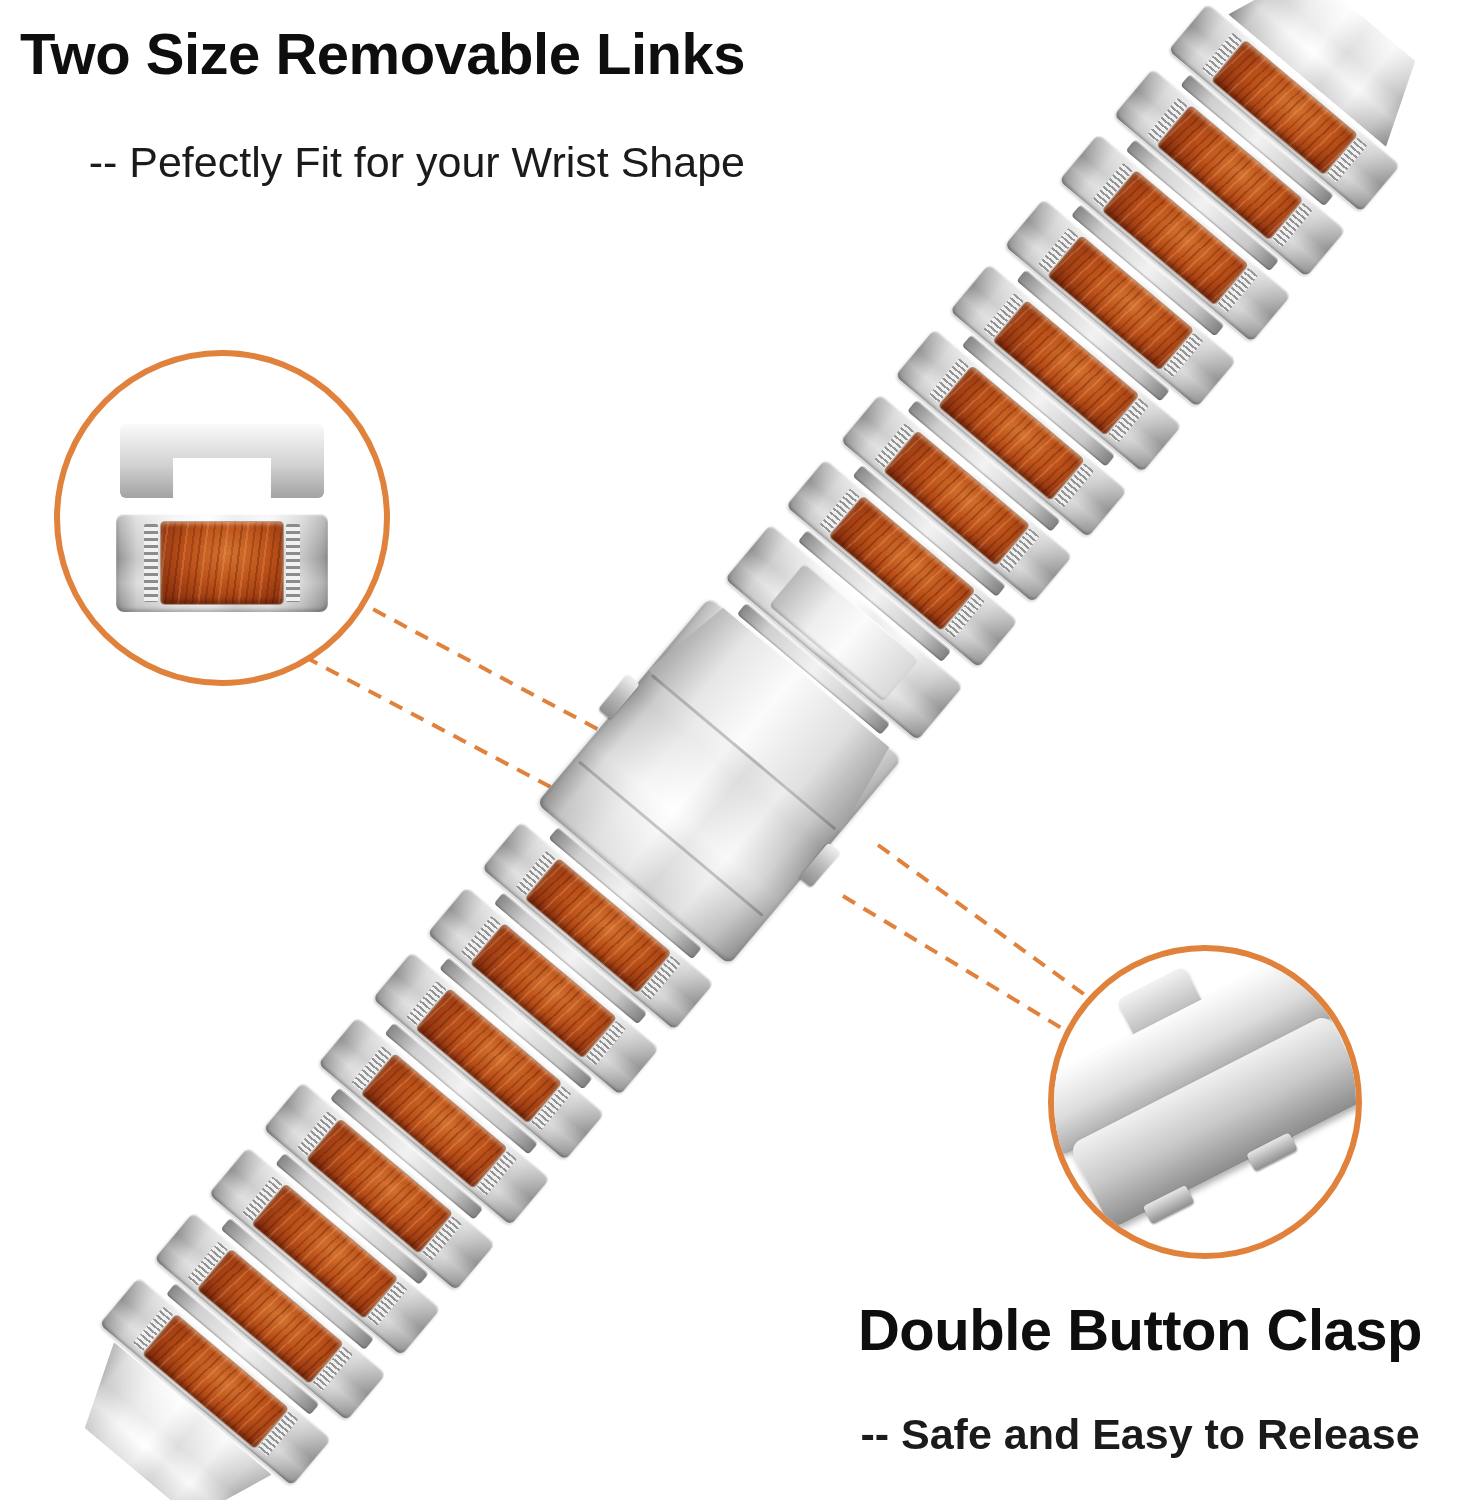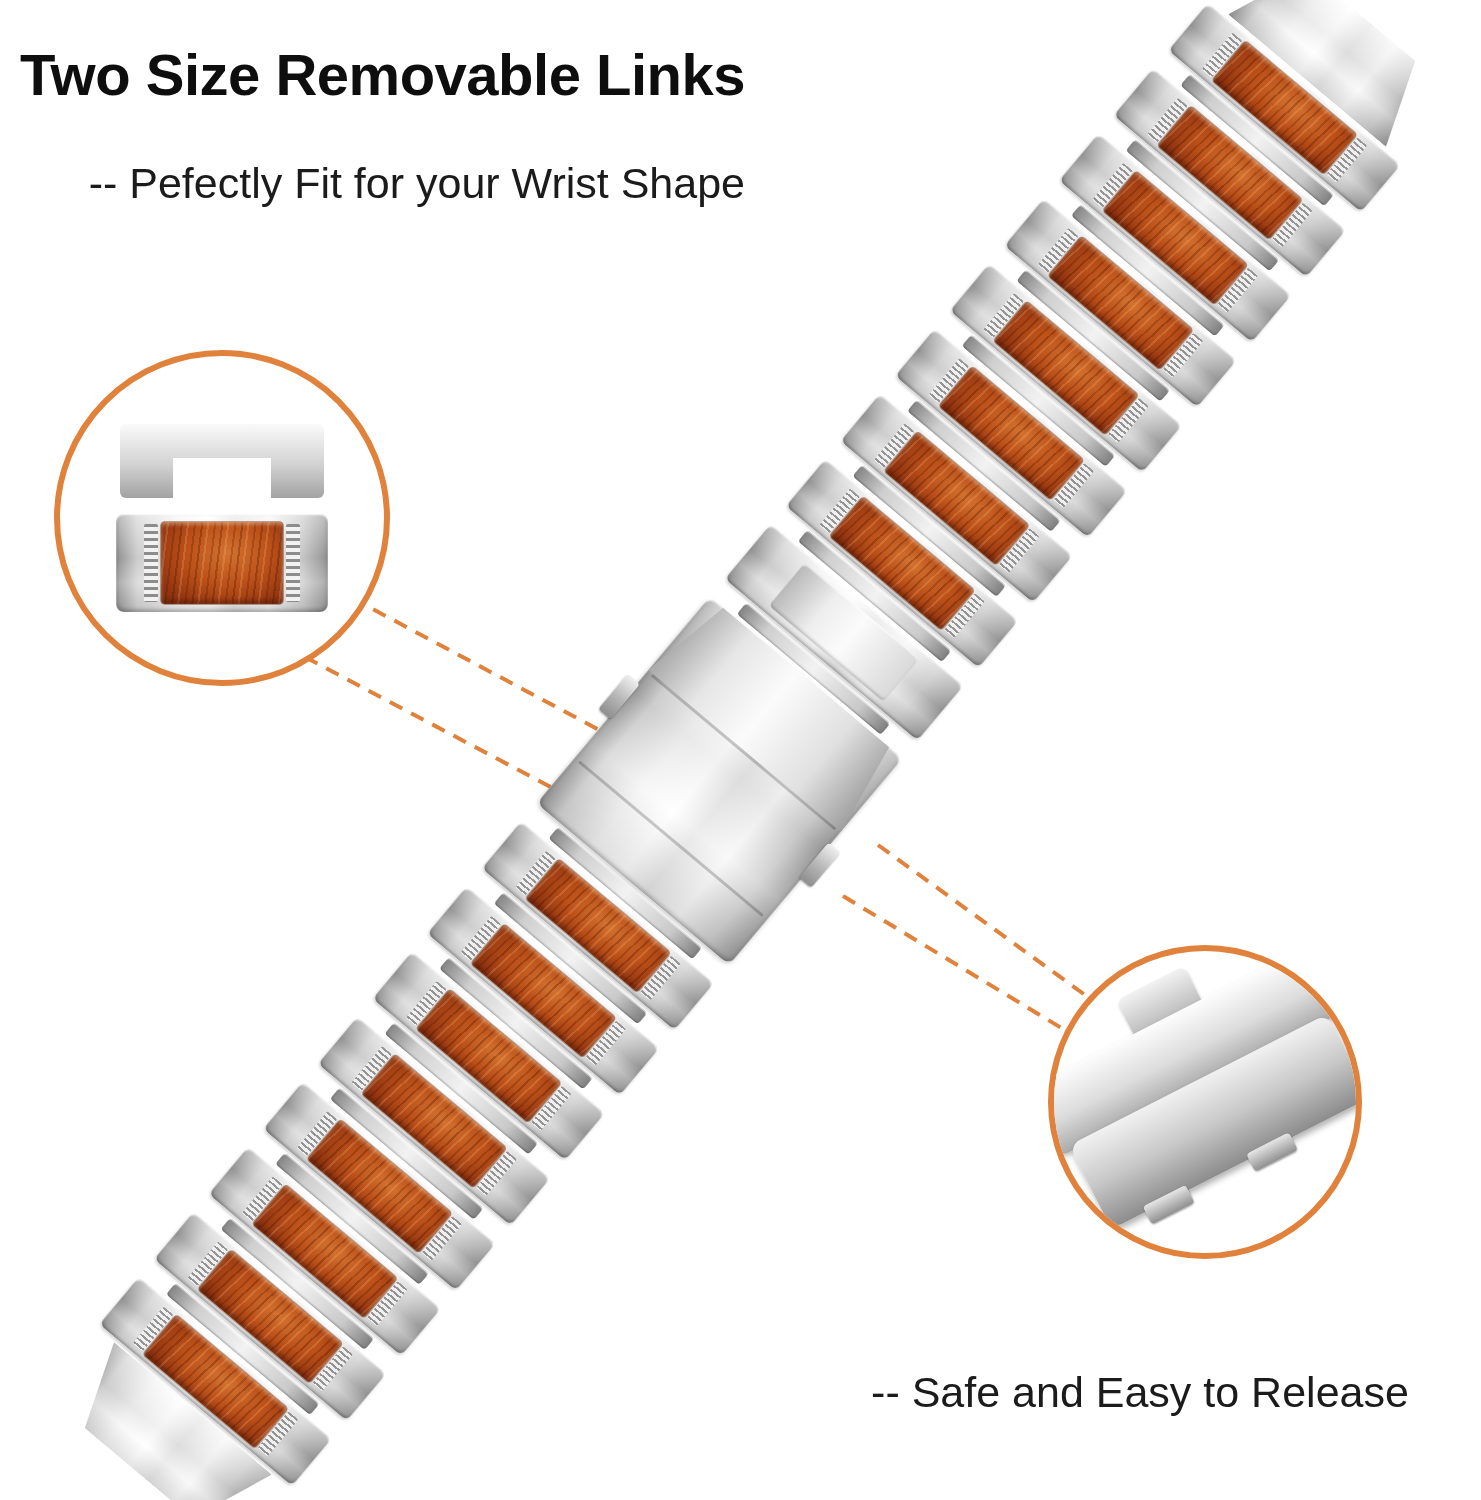--- a/index.html
+++ b/index.html
@@ -120,24 +120,24 @@
   .cz-body { position:absolute; left:4px; top:122px; width:290px; height:94px; border-radius:12px;
     background:linear-gradient(180deg,#f1f1f1,#c8c8c8 50%,#8c8c8c); box-shadow:0 4px 6px rgba(0,0,0,.3); }
   .cz-btn { position:absolute; width:48px; height:20px; border-radius:4px;
     background:linear-gradient(180deg,#e6e6e6,#8f8f8f); box-shadow:0 1px 2px rgba(0,0,0,.4); }
   .cz-btn-1 { left:42px; top:210px; } .cz-btn-2 { left:158px; top:210px; }
 
   
   .caption { position:absolute; z-index:4; }
   .caption .title { font-size:58px; font-weight:bold; letter-spacing:-0.5px; color:var(--text,#0E0E0E); line-height:1.1; }
   .caption .subtitle { font-size:43px; font-weight:normal; color:#1b1b1b; }
-  .top-left { left:20px; top:43px; }
+  .top-left { left:20px; top:22px; }
   .top-left .subtitle { margin-top:52px; margin-left:34px;text-align:right; }
   .bottom-right { left:820px; top:1298px; width:640px; text-align:center; }
-  .bottom-right .subtitle { margin-top:70px; }
+  .bottom-right .subtitle { margin-top:48px;font-weight:bold; }
 </style>
 </head>
 <body>
 
 <div class="scene">
 
   <svg class="leaders" width="1481" height="1500" viewBox="0 0 1481 1500">
     <line x1="352" y1="598" x2="708" y2="788"></line>
     <line x1="305" y1="657" x2="662" y2="846"></line>
     <line x1="878" y1="845" x2="1092" y2="1000"></line>
@@ -244,16 +244,17 @@
       <div class="cz-btn cz-btn-2"></div>
     </div>
   </div>
 
   <div class="caption top-left">
     <div class="title">Two Size Removable Links</div>
     <div class="subtitle">-- Pefectly Fit for your Wrist Shape</div>
   </div>
 
   <div class="caption bottom-right">
+    <div class="title">Double Button Clasp</div>
     <div class="subtitle">-- Safe and Easy to Release</div>
   </div>
 
 </div>
 
 </body></html>

